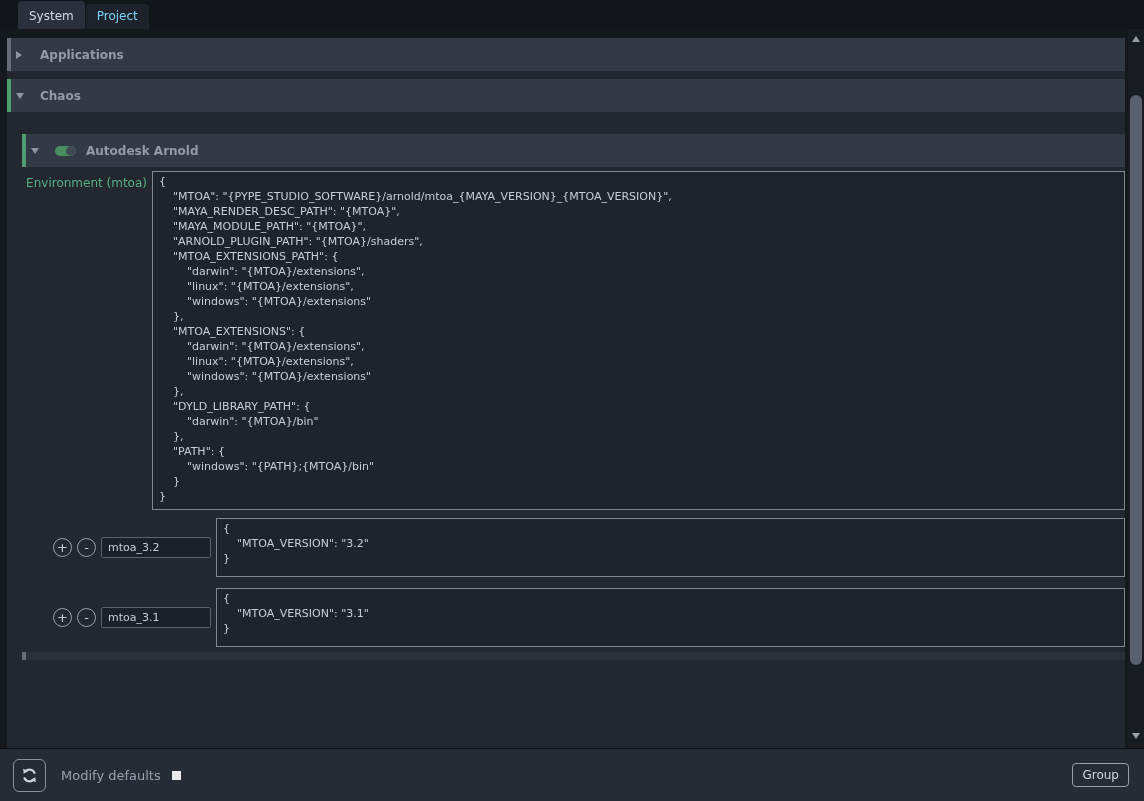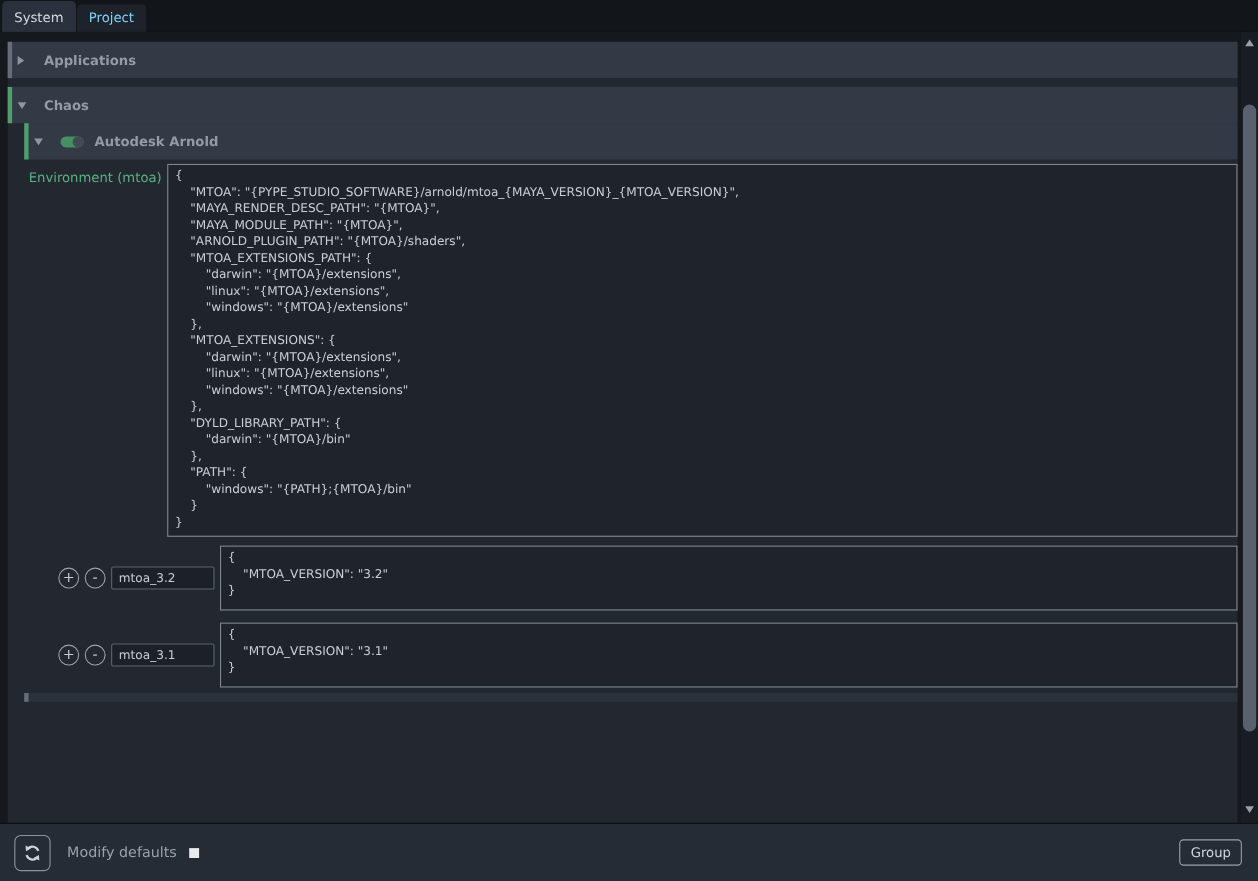--- a/index.html
+++ b/index.html
@@ -4,21 +4,21 @@
 <style>
   * { box-sizing: border-box; }
   html,body { margin:0; padding:0; }
   body {
     width:1144px; height:801px; position:relative; overflow:hidden;
     background:#13161b;
     font-family:"DejaVu Sans","Liberation Sans",sans-serif;
   }
 
   
-  .tabbar { height:29px; background:#12151a; display:flex; align-items:flex-end; padding-left:2px; }
+  .tabbar { height:29px; background:#12151a; display:flex; align-items:flex-end; padding-left:18px; }
   .tab {
     font-size:12px; color:#7dd3fc; background:#1e232b;
     padding:5px 11px 6px; margin-right:1px; border-radius:4px 4px 0 0; cursor:default;
   }
   .tab.active { background:#2b313c; padding-top:8px; color:#d6dae0; }
 
   
   .viewport { position:absolute; top:29px; left:0; width:1128px; height:719px; background:#15181d; overflow:hidden; }
   .content { margin-left:7px; width:1118px; min-height:719px; background:#232830; }
 
@@ -49,21 +49,21 @@
   
   .sub-indent-15 { margin-left:15px; }
   .sub-indent-31 { margin-left:31px; }
   .version-row { display:flex; align-items:center; margin-left:46px; }
   .circle-btn {
     flex:none; width:19px; height:19px; border-radius:50%; border:1px solid #9aa1ab;
     background:transparent; color:#c6ccd4; font-size:13px; line-height:16px; text-align:center;
     padding:0; margin-right:5px; font-family:inherit;
   }
   .version-input {
-    flex:none; width:94px; height:21px; background:#1c2129; border:1px solid #5d636d;
+    flex:none; width:110px; height:21px; background:#1c2129; border:1px solid #5d636d;
     color:#c9ced6; font-size:11px; padding:2px 6px; margin-right:3px; border-radius:2px;
     font-family:inherit; outline:none;
   }
   .version-row textarea.code { flex:1; height:59px; margin-left:2px; }
 
   .sliver { height:8px; background:#2b313b; position:relative; }
 
   
   .scrollbar { position:absolute; top:29px; right:0; width:16px; height:719px; background:#191c22; }
   .sb-btn { position:absolute; left:0; width:16px; height:14px; display:flex; align-items:center; justify-content:center; background:transparent; border:none; padding:0; }
@@ -103,21 +103,21 @@
       </div>
 
       <div class="header" style="margin-top:8px;">
         <span class="bar green"></span>
         <span class="arrow-slot">
             <span class="tri-down"></span>
           </span>
         <span class="htext">Chaos</span>
       </div>
 
-      <div class="header sub-indent-15" style="margin-top:0;">
+      <div class="header sub-indent-15" style="margin-top:22px;">
         <span class="bar green"></span>
         <span class="arrow-slot">
             <span class="tri-down"></span>
           </span>
         <span class="toggle">
             <span class="knob"></span>
           </span>
         <span class="htext after-toggle">Autodesk Arnold</span>
       </div>
 

